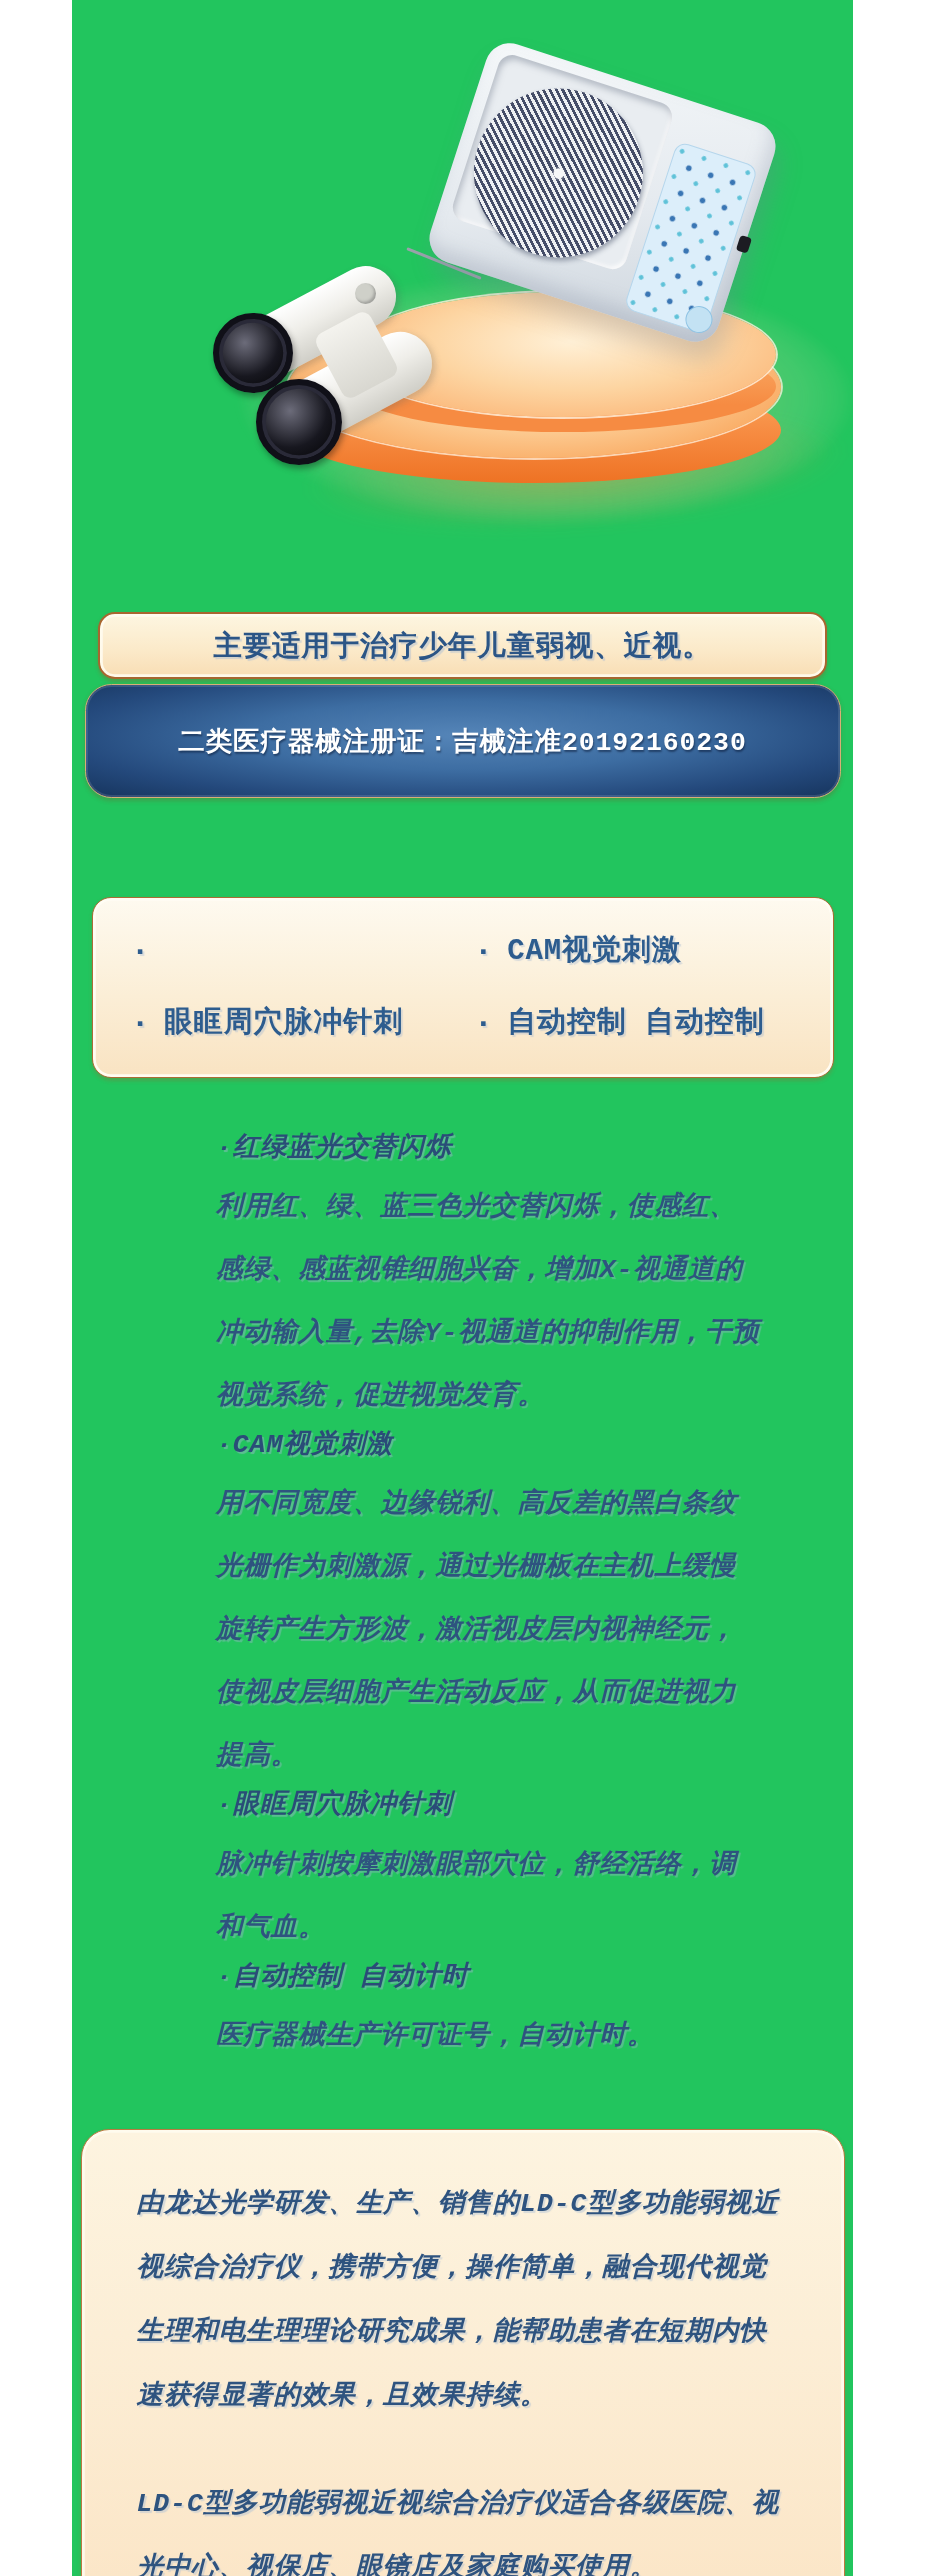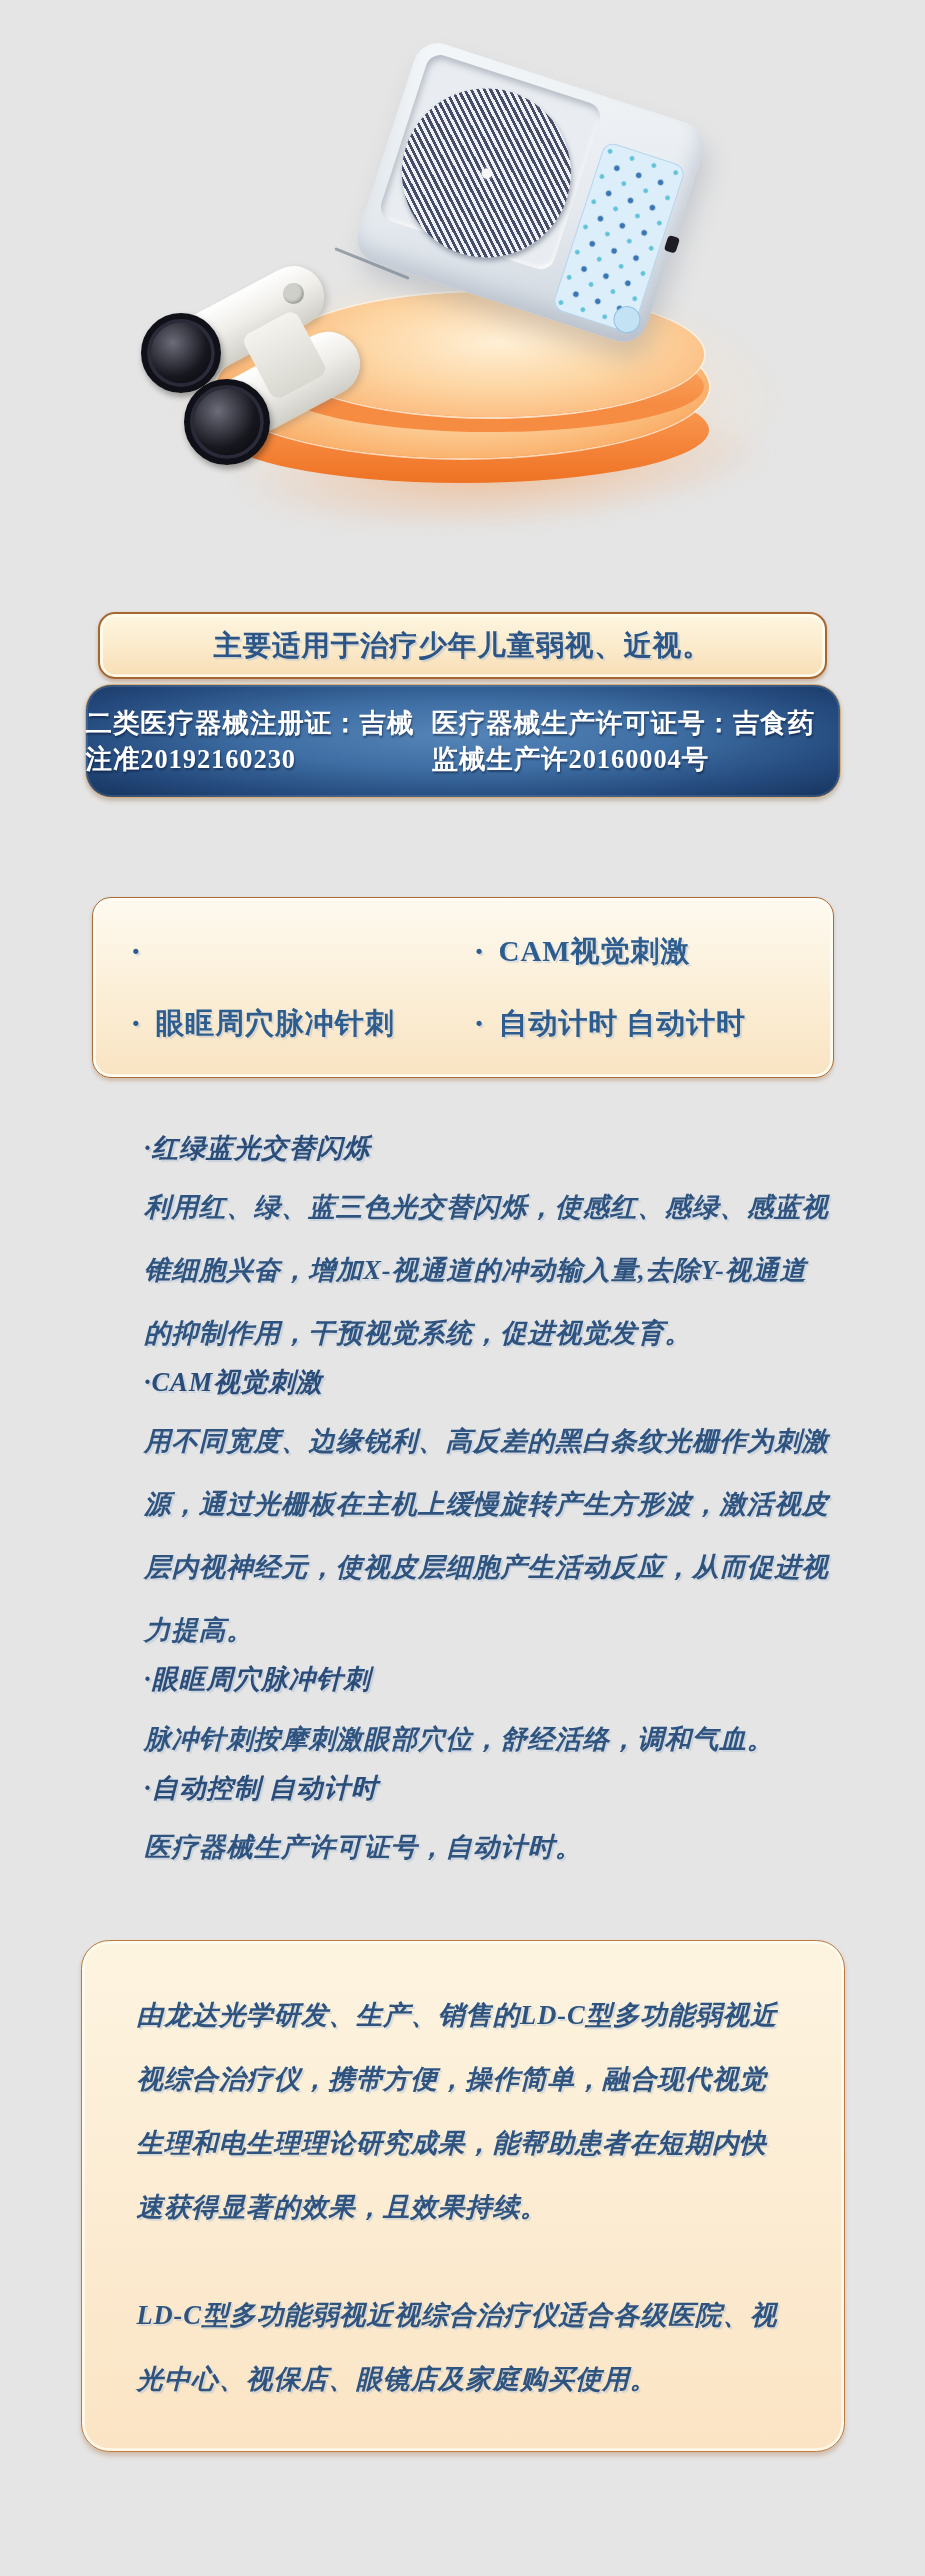--- a/index.html
+++ b/index.html
@@ -1,17 +1,17 @@
 <!DOCTYPE html>
 <html style="font-size:15px"><head>
 <meta charset="utf-8">
 <style>
   html,body{margin:0;padding:0;background:#ffffff;}
-  .page{position:relative;width:925px;height:2576px;margin:0 auto;overflow:hidden;
-        background:#e5e5e5;font-family:Liberation Serif, serif;}
+  .page{position:relative;width:781px;height:2576px;margin:0 auto;overflow:hidden;
+        background:#22c55e;font-family:Liberation Mono, monospace;}
 
   
   .hero{position:relative;height:593px;}
   .hero *{position:absolute;}
   .glow{left:171px;top:275px;width:607px;height:247px;border-radius:50%;
         background:radial-gradient(ellipse,rgba(255,205,150,.45),rgba(255,225,190,.15) 60%,transparent 75%);
         filter:blur(5.7px);}
   .podium-shadow{left:228px;top:408px;width:550px;height:123px;border-radius:50%;
         background:radial-gradient(ellipse,rgba(238,140,70,.38),transparent 70%);
         filter:blur(6.6px);transform:rotate(-4deg);}
@@ -132,38 +132,37 @@
       <div class="device-badge"></div>
     </div>
   </div>
 
   <div class="scope-banner">
     <span>主要适用于治疗少年儿童弱视、近视。</span>
   </div>
 
   <div class="cert-banner">
     <span>二类医疗器械注册证：吉械注准20192160230</span>
-    <span>医疗器械生产许可证号：吉食药监械生产许20160004号</span>
   </div>
 
   <div class="feature-box">
     <div class="feature-item">
       <span class="bullet">·</span>
     </div>
     <div class="feature-item">
       <span class="bullet">·</span>
       <span>CAM视觉刺激</span>
     </div>
     <div class="feature-item">
       <span class="bullet">·</span>
       <span>眼眶周穴脉冲针刺</span>
     </div>
     <div class="feature-item">
       <span class="bullet">·</span>
-      <span>自动计时 自动计时</span>
+      <span>自动控制 自动控制</span>
     </div>
   </div>
 
   <div class="sections">
     <div class="section">
       <p class="section-heading">·红绿蓝光交替闪烁</p>
       <p class="section-body">利用红、绿、蓝三色光交替闪烁，使感红、感绿、感蓝视锥细胞兴奋，增加X-视通道的冲动输入量,去除Y-视通道的抑制作用，干预视觉系统，促进视觉发育。</p>
     </div>
     <div class="section">
       <p class="section-heading">·CAM视觉刺激</p>

